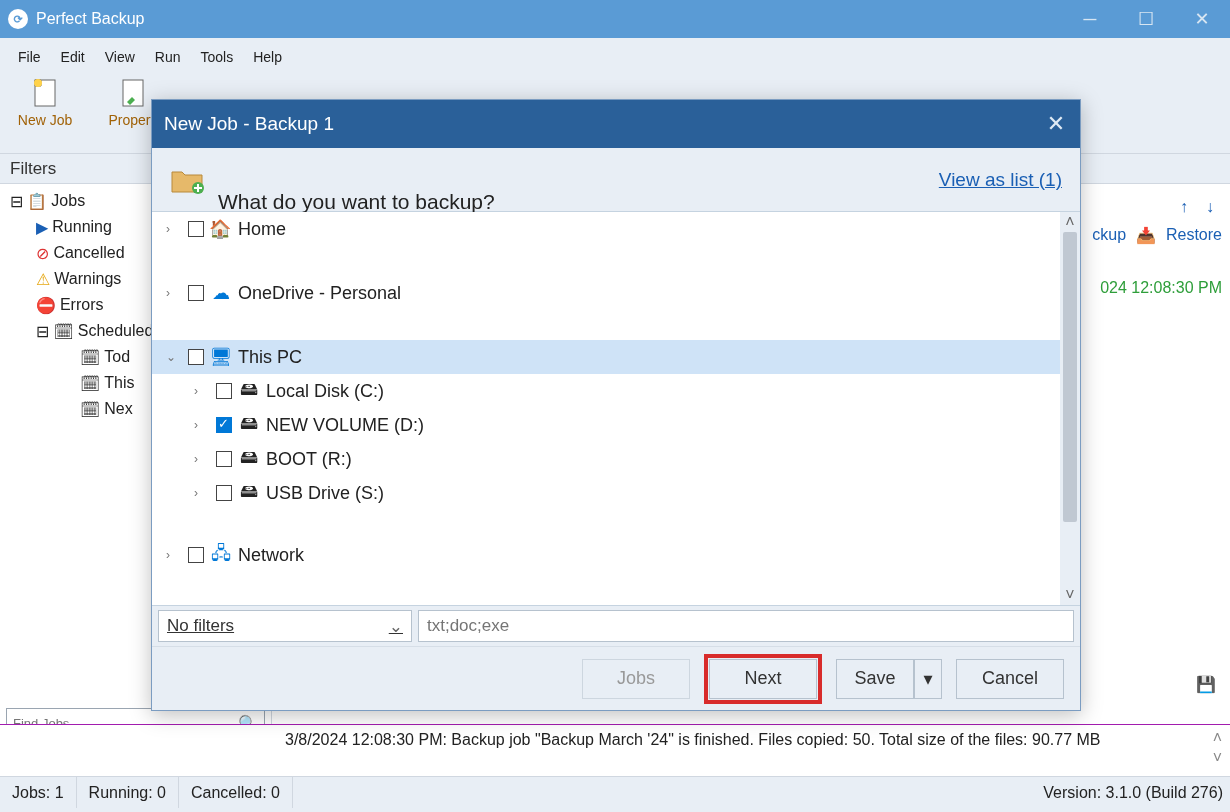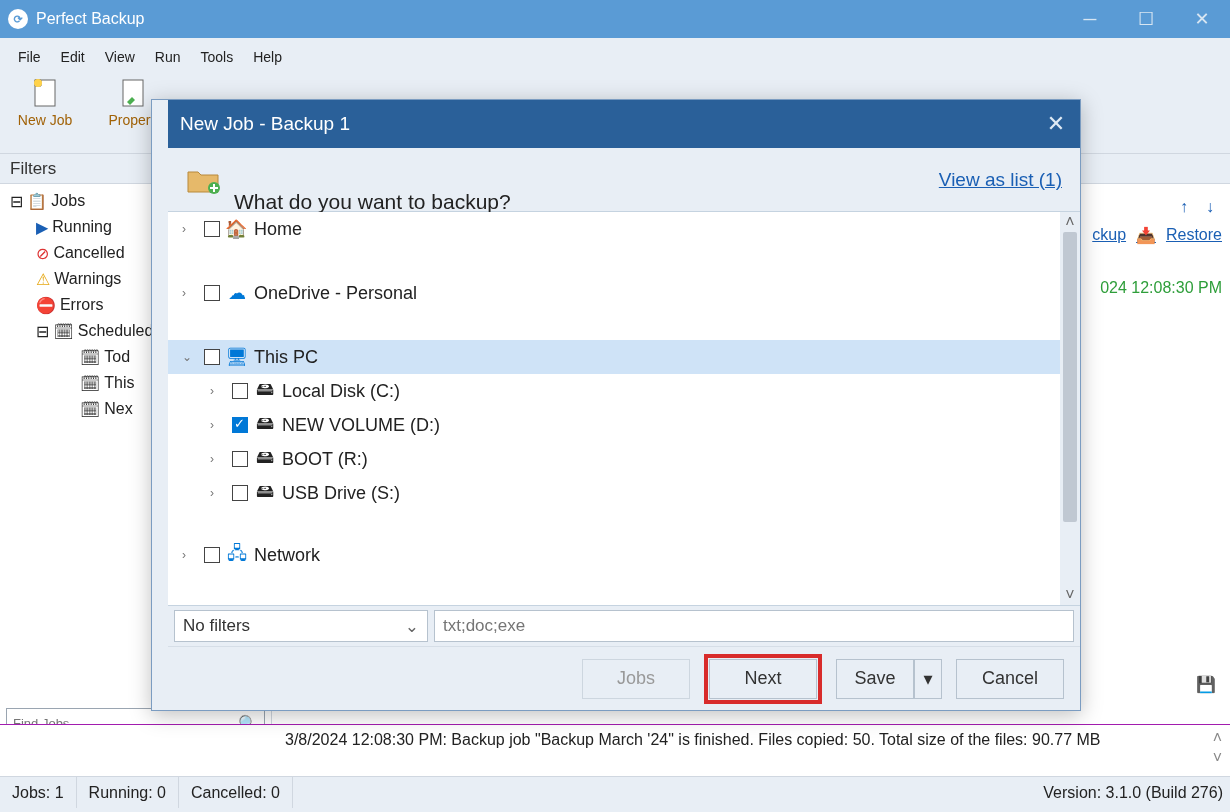--- a/index.html
+++ b/index.html
@@ -22,55 +22,55 @@
 .sidebar .node.sub3 { padding-left:74px; }
 .searchbox { display:flex; align-items:center; border:1px solid #9aa5b1; margin:6px; height:30px; background:#fff; }
 .searchbox input { flex:1; border:none; outline:none; padding:0 6px; font-size:13px; background:transparent; }
 .content { flex:1; background:#fff; position:relative; }
 .log-area { background:#fff; padding:6px 8px 10px 285px; font-size:16px; color:#222; border-top:1px solid #a21caf; height:52px; position:relative;}
 .statusbar { height:32px; background:#e8eef5; display:flex; align-items:center; font-size:16px; color:#222; border-top:1px solid #d0d7e0; }
 .statusbar .sseg { padding:0 12px; border-right:1px solid #d0d7e0; height:100%; display:flex;align-items:center;}
 .statusbar .ver { margin-left:auto; padding-right:7px;}
 
 
-.dialog { position:absolute; left:151px; top:99px; width:930px; height:612px; background:#e8eef5; box-shadow:0 4px 20px rgba(0,0,0,.25); border:1px solid #7b9cc1; display:flex; flex-direction:column;padding-left:16px; }
+.dialog { position:absolute; left:151px; top:99px; width:930px; height:612px; background:#e8eef5; box-shadow:0 4px 20px rgba(0,0,0,.25); border:1px solid #7b9cc1; display:flex; flex-direction:column; }
 .dlg-title { height:48px; background:#2a6099; color:#fff; font-size:19px; display:flex; align-items:center; padding-left:12px; }
 .dlg-title .dclose { margin-left:auto; width:48px; height:48px; display:flex;align-items:center;justify-content:center; cursor:pointer; font-size:22px; color:#e0ebf5;}
 .dlg-header { height:64px; display:flex; align-items:center; padding:0 18px; border-bottom:1px solid #c5d3e0; }
 .dlg-header .folder-ico { width:34px; height:28px; margin-right:14px; }
 .dlg-header h1 { font-size:21px; font-weight:400; color:#222; flex:1;margin-top:44px;}
 .dlg-header .viewlink { color:#1a5fb4; text-decoration:underline; font-size:19px; cursor:pointer; }
 .dlg-tree { flex:1; background:#fff; margin:0; overflow:hidden; position:relative; border-bottom:1px solid #c5d3e0;}
 .dlg-tree .scrollbar { position:absolute; right:0; top:0; width:20px; height:100%; background:#e8eef5;}
 .dlg-tree .scrollbar .thumb{ background:#c0c8d2; margin:20px 3px 0; height:290px; border-radius:2px;}
 .dlg-tree .scrollbar .arr{position:absolute;left:0;width:20px;height:20px;display:flex;align-items:center;justify-content:center;color:#666;}
 .trow { display:flex; align-items:center; height:34px; font-size:18px; color:#222; padding-left:14px; gap:6px; white-space:nowrap;}
 .trow.expanded { background:#cfe3f7; }
 .trow .exp { width:16px; color:#777; user-select:none; cursor:pointer; font-size:12px;}
 .trow .cb { width:16px; height:16px; border:1px solid #444; background:#fff; display:inline-block; cursor:pointer; position:relative;}
 .trow .cb.checked { background:#0078d7; border-color:#0078d7;}
 .trow .cb.checked::after{content:'✓';color:#fff;font-size:13px;position:absolute;top:-2px;left:1px;}
 .trow .ico { width:22px; height:22px; display:inline-flex; align-items:center; justify-content:center;}
 .trow.sub1 { padding-left:42px; }
 .filterrow { display:flex; height:40px; background:#e8eef5; padding:4px 6px; gap:6px;}
-.filterrow .sel { flex:0 0 254px; background:#fff; border:1px solid #b6c2ce; display:flex; align-items:center; padding:0 8px; font-size:17px; color:#333; cursor:pointer;}
+.filterrow .sel { flex:0 0 254px; background:#fff; border:1px solid #b6c2ce; display:flex; align-items:center; padding:0 8px; font-size:17px; color:#333; cursor:pointer;text-decoration:underline;}
 .filterrow .sel .caret{margin-left:auto;color:#666;}
 .filterrow input { flex:1; border:1px solid #b6c2ce; padding:0 8px; font-size:17px; color:#666; background:#fff;}
 .dlg-buttons { height:64px; display:flex; align-items:center; justify-content:flex-end; gap:14px; padding-right:16px; background:#e8eef5; border-top:1px solid #d6dee7;}
 .dlg-buttons button { height:40px; min-width:108px; font-size:18px; border:1px solid #b6c2ce; background:#e8eef5; color:#333; cursor:pointer; }
 .dlg-buttons button:disabled{ color:#999; border-color:#cdd6df; cursor:default;}
 .dlg-buttons .next-wrap { border:4px solid #d82b2b; padding:1px;}
 .dlg-buttons .savewrap{display:flex;}
 .dlg-buttons .savewrap button{min-width:78px;}
 .dlg-buttons .savewrap .dd{min-width:28px;border-left:1px solid #b6c2ce;}
 
 .right-peek { position:absolute; right:6px; top:194px; width:140px; font-size:16px; }
 .right-peek .arrows{display:flex;gap:18px;justify-content:flex-end;padding:4px 10px;}
 .right-peek .links{display:flex;gap:10px;justify-content:flex-end;padding:6px 2px;color:#1a5fb4;}
-.right-peek .links span{text-decoration:underline;cursor:pointer;}
+.right-peek .links span{cursor:pointer;}
 .right-peek .ts{color:#2e9e3a;text-align:right;padding:4px 2px;margin-top:24px;}
 .save-icon{position:absolute;right:14px;bottom:118px;color:#3a6fb0;}
 </style>
 </head>
 <body>
 
 <div class="titlebar">
   <span class="logo">⟳</span>
   <span>Perfect Backup</span>
   <div class="wincontrols">

